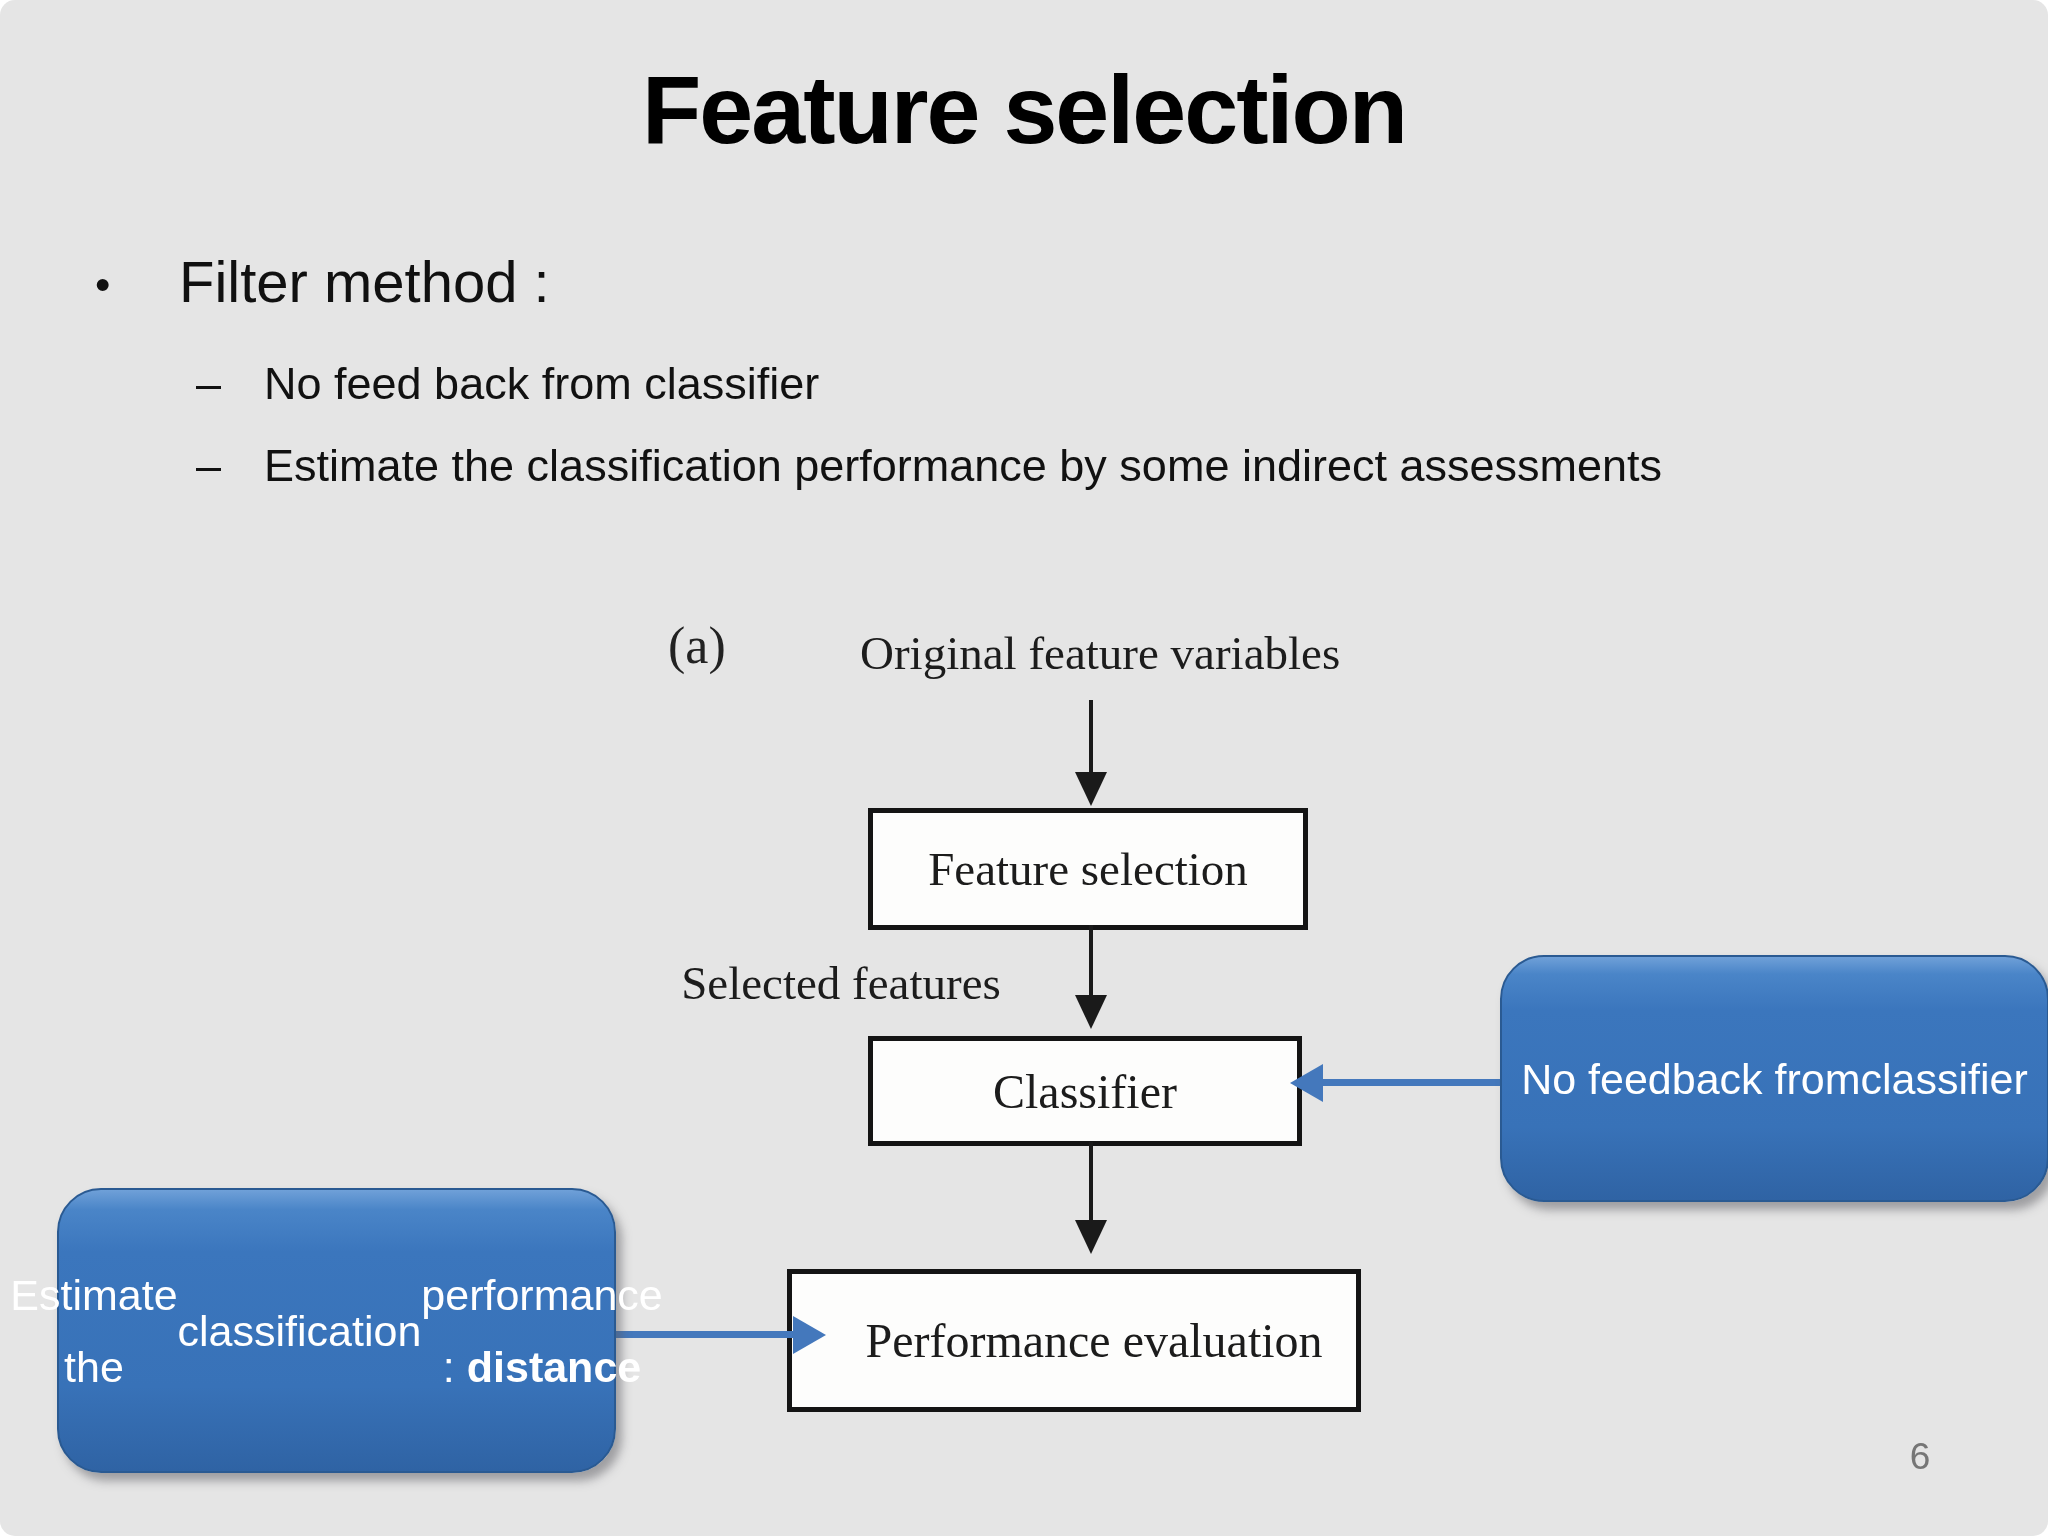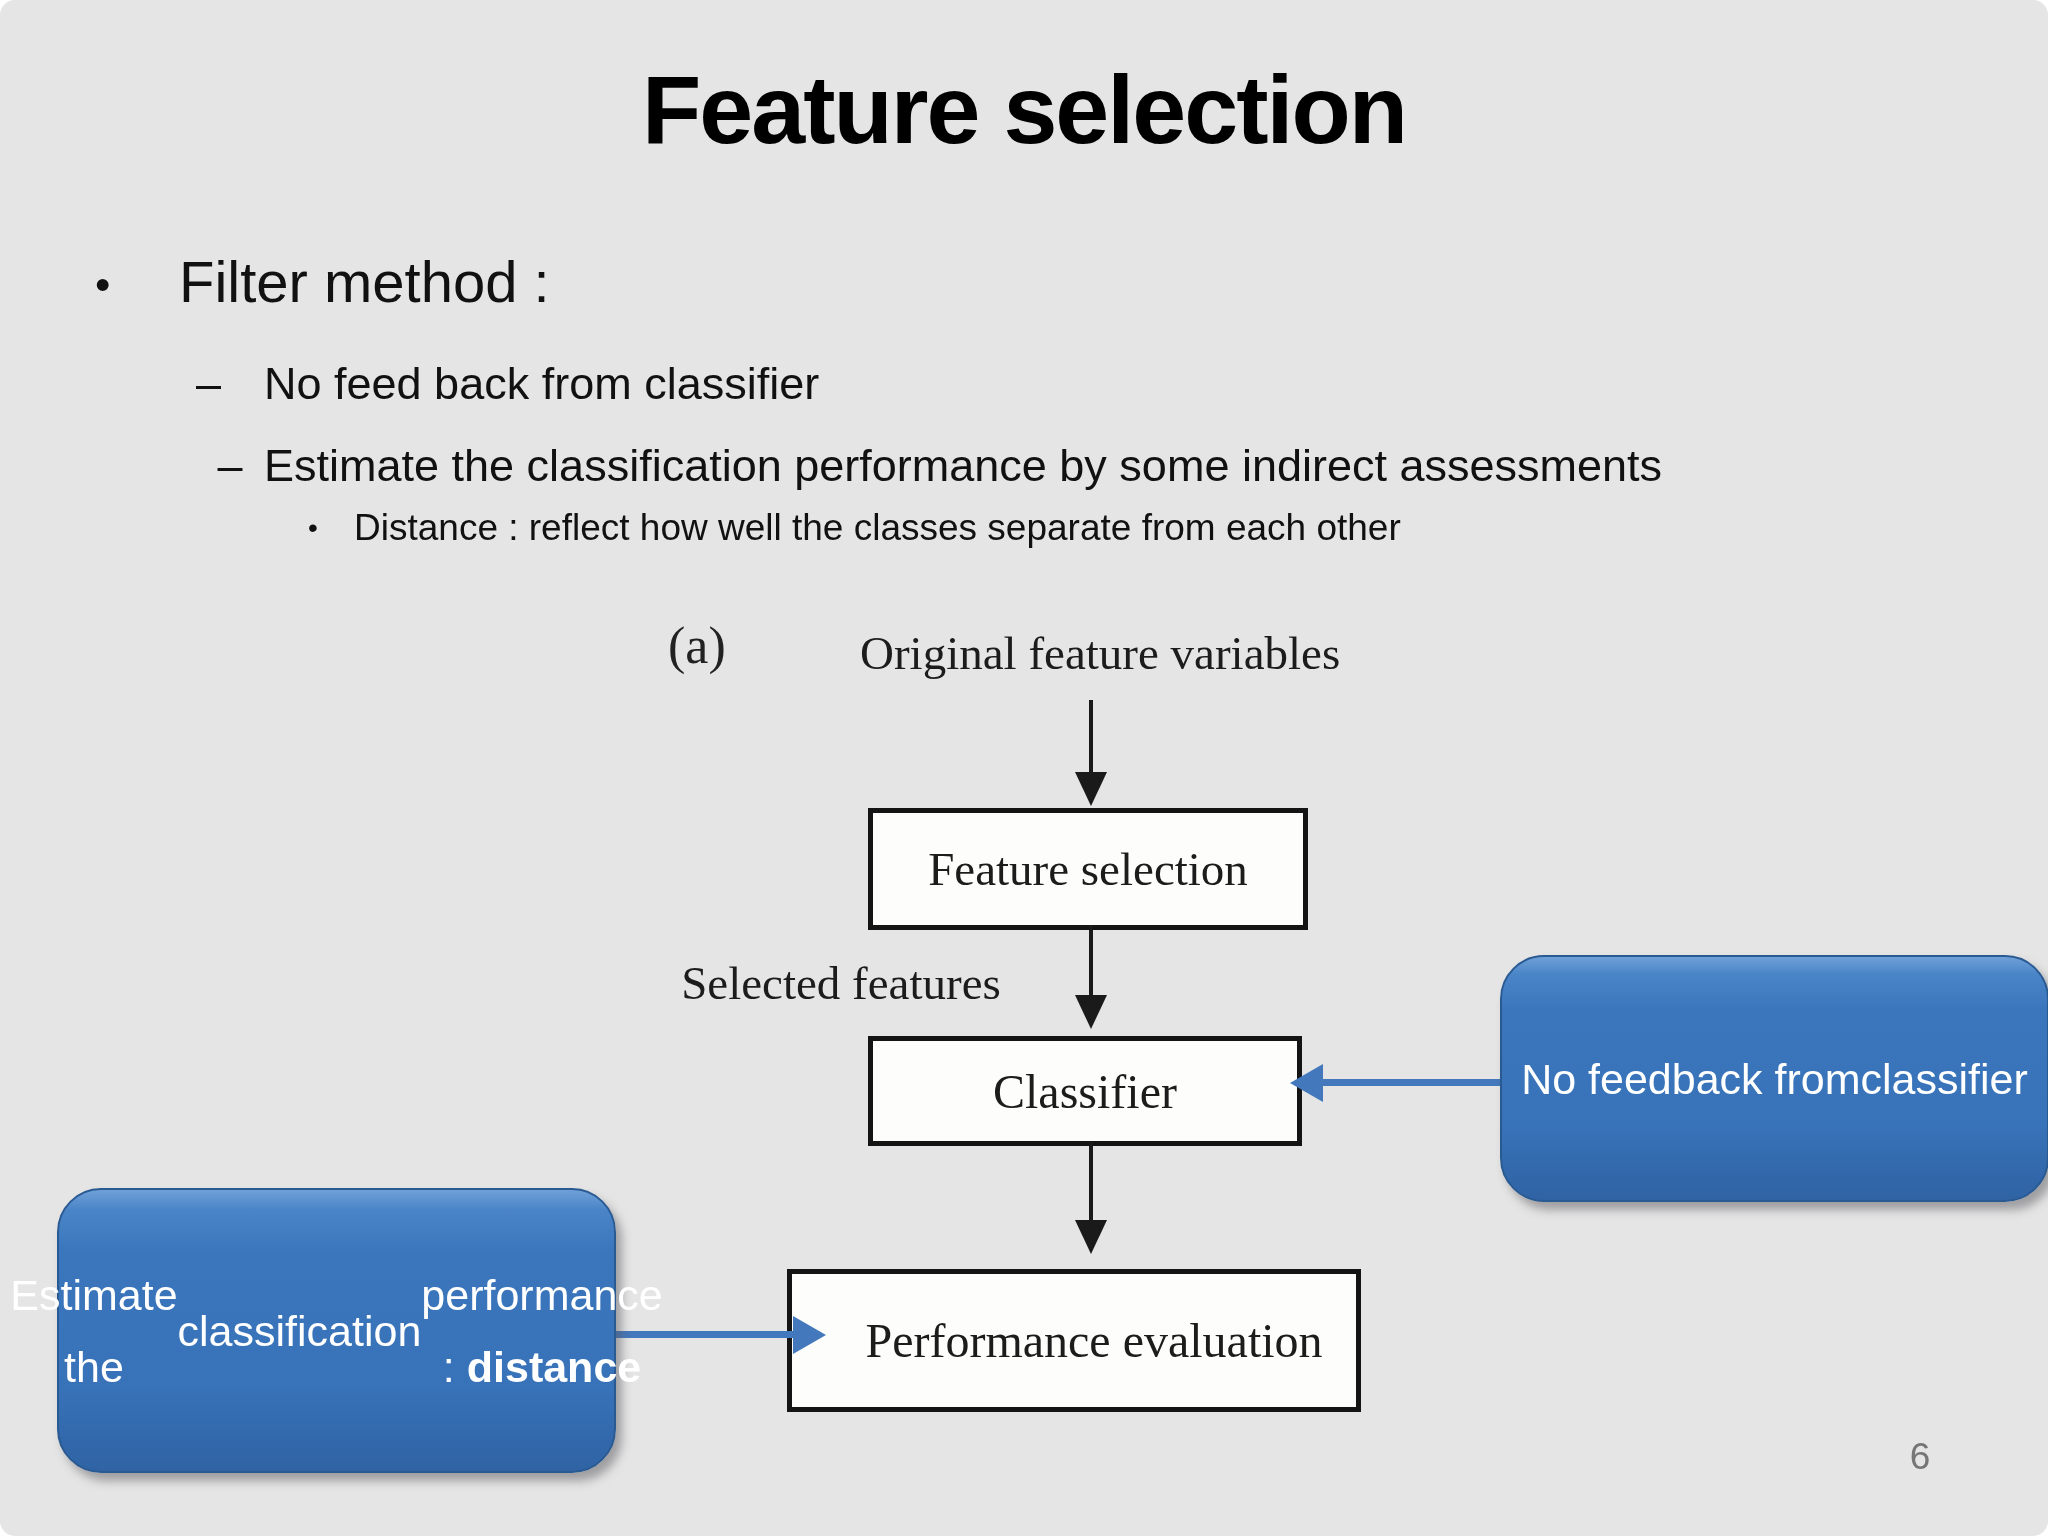--- a/index.html
+++ b/index.html
@@ -15,21 +15,21 @@
   
   .title{
     position:absolute;left:0;top:30px;width:2048px;height:160px;
     line-height:160px;text-align:center;
     font-size:97px;font-weight:bold;letter-spacing:-2px;color:#000;
   }
   .bullet-line{position:absolute;white-space:nowrap;color:#111;margin-top:16px;}
   .b-l1{left:95px;top:226px;font-size:58px;line-height:80px;}
   .b-l1 .marker{display:inline-block;width:84px;font-size:44px;vertical-align:2px;}
   .b-l2a{left:196px;top:335px;font-size:45px;line-height:66px;}
-  .b-l2b{left:196px;top:417px;font-size:45px;line-height:66px;text-align:center;}
+  .b-l2b{left:196px;top:417px;font-size:45px;line-height:66px;}
   .b-l2a .marker,.b-l2b .marker{display:inline-block;width:68px;}
   .b-l3{left:308px;top:485px;font-size:37px;line-height:54px;}
   .b-l3 .marker{display:inline-block;width:46px;font-size:28px;vertical-align:3px;}
 
   
   .diagram-label{
     position:absolute;left:668px;top:616px;
     font-family:"Liberation Serif", serif;font-size:52px;color:#222;
   }
   .dg-text{
@@ -84,21 +84,20 @@
 <div class="slide">
 
   <div class="title">Feature selection</div>
 
   <div class="bullet-line b-l1"><span class="marker">•</span><span>Filter method :</span></div>
 
   <div class="bullet-line b-l2a"><span class="marker">–</span><span>No feed back from classifier</span></div>
 
   <div class="bullet-line b-l2b"><span class="marker">–</span><span>Estimate the classification performance by some indirect assessments</span></div>
 
-  <div class="bullet-line b-l3"><span class="marker">•</span><span>Distance : reflect how well the classes separate from each other</span></div>
 
   <div class="diagram-label">(a)</div>
 
   <div class="dg-text dg-toplabel">Original feature variables</div>
 
   <div class="varrow-shaft" style="left:1089px;top:700px;height:74px;"></div>
   <div class="varrow-head" style="left:1075px;top:772px;"></div>
 
   <div class="dg-box dg-box1">
       <span>Feature selection</span>

